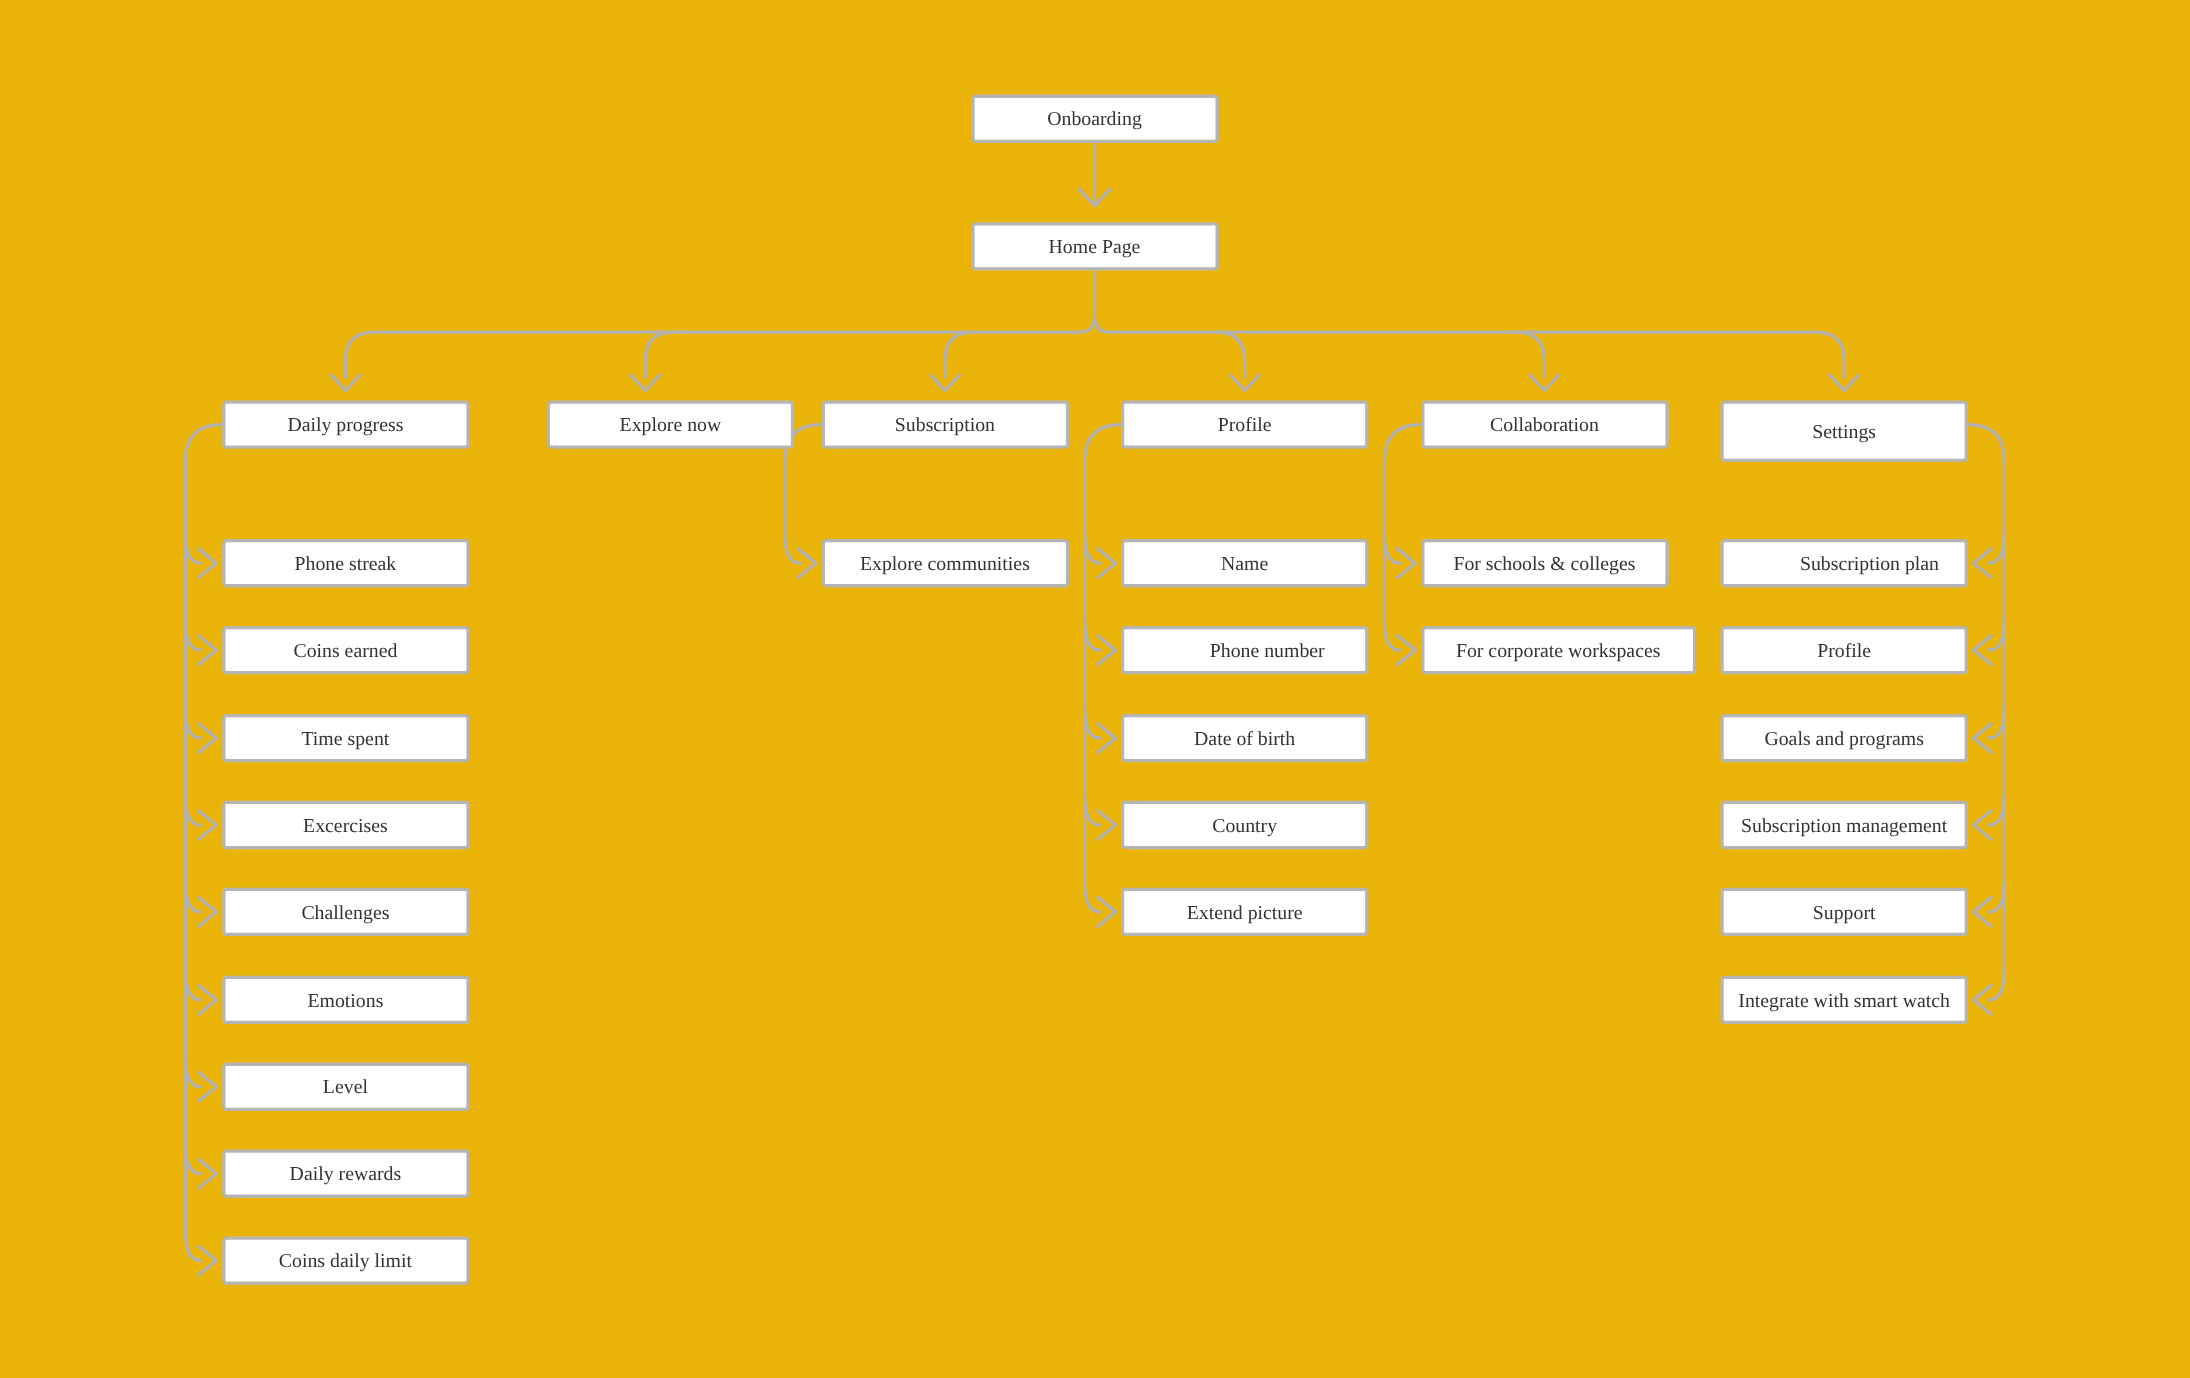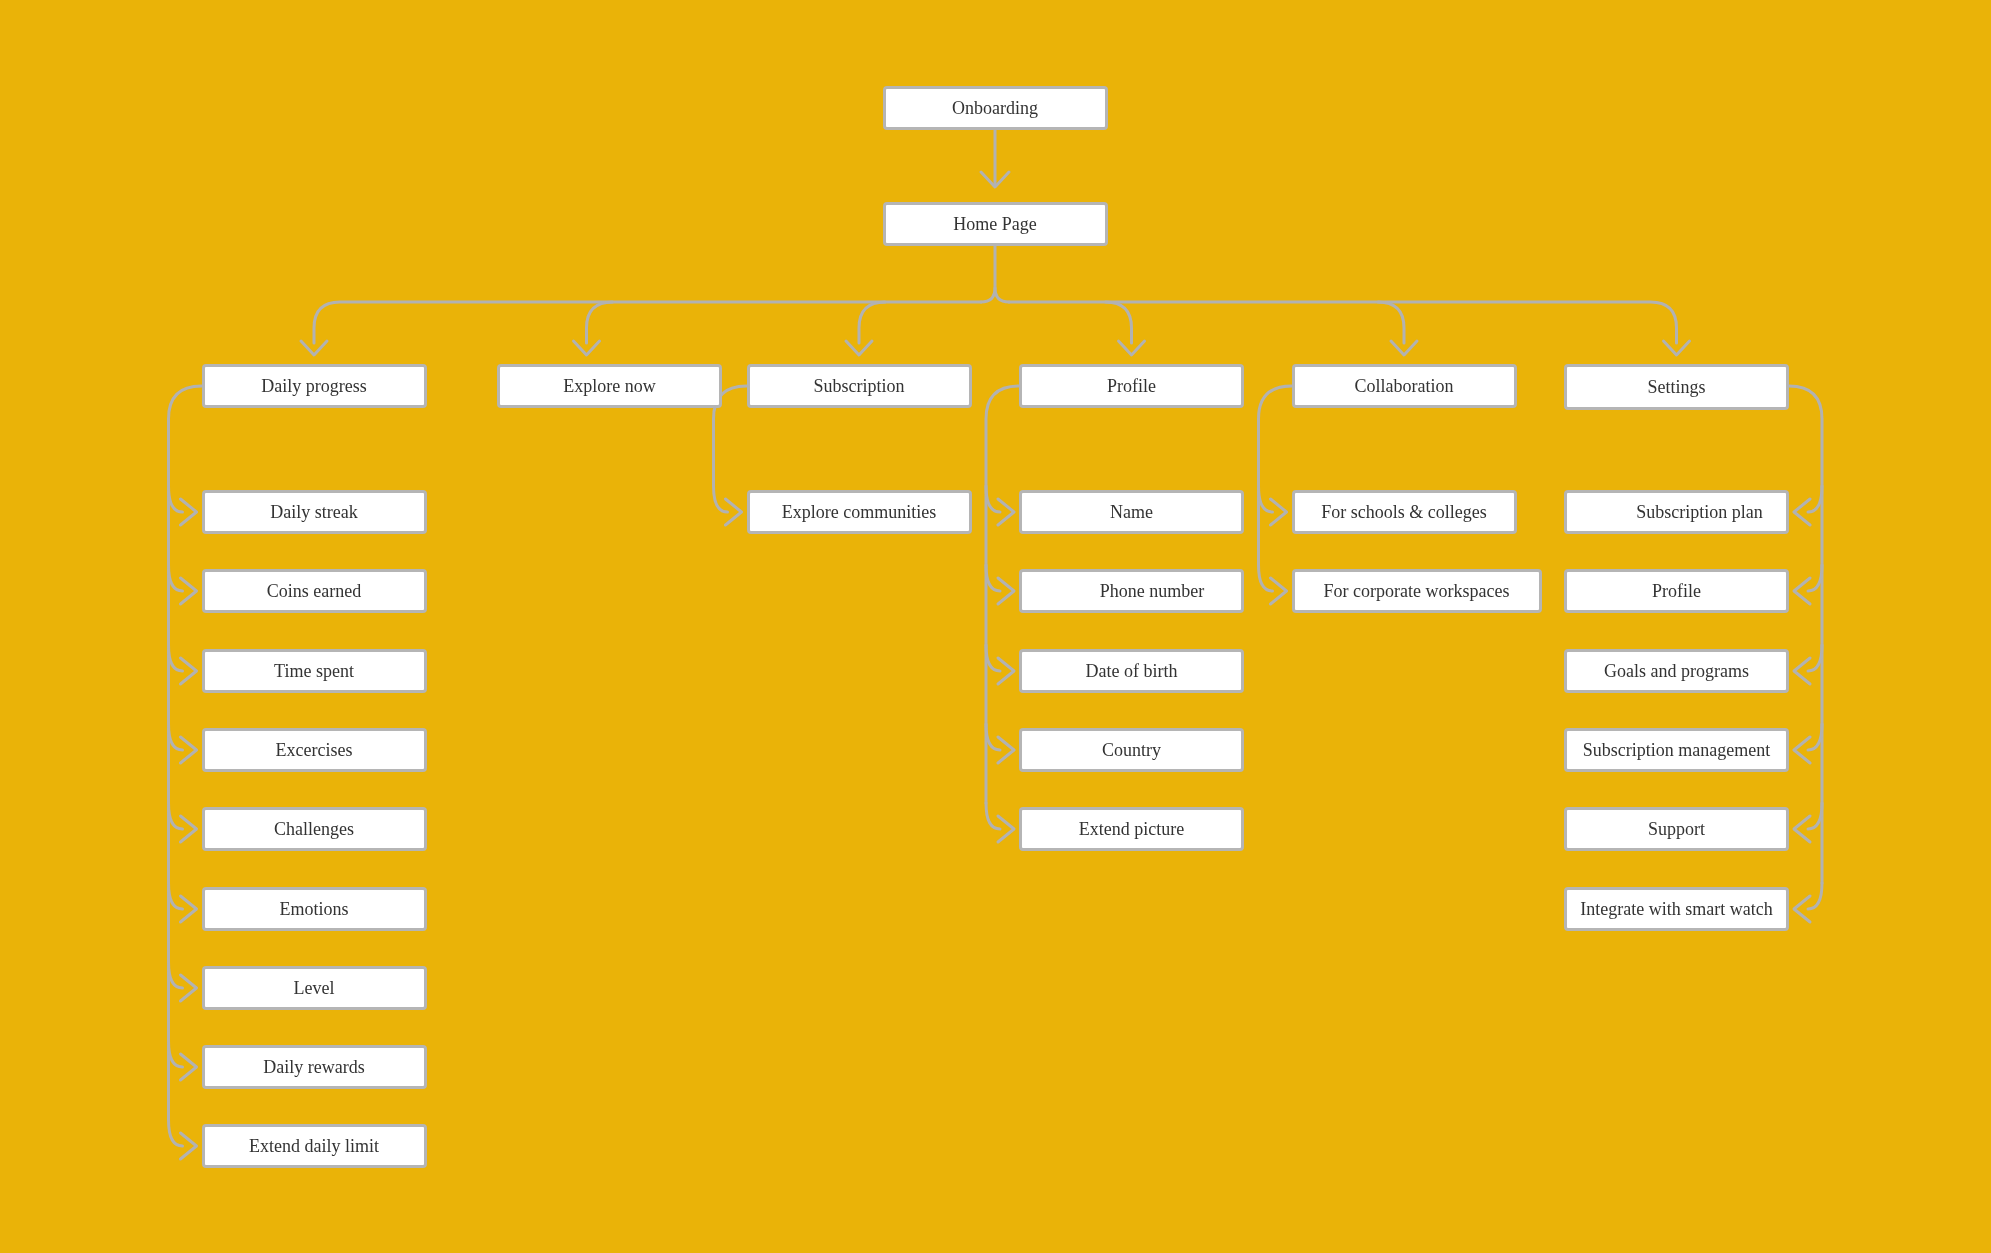--- a/index.html
+++ b/index.html
@@ -99,42 +99,42 @@
       <path d="M1810 737 L1794 750 L1810 763"></path>
       <path d="M1822 803 Q1822 829 1808 829"></path>
       <path d="M1810 816 L1794 829 L1810 842"></path>
       <path d="M1822 883 Q1822 909 1808 909"></path>
       <path d="M1810 896 L1794 909 L1810 922"></path>
     </svg>
   <div id="boxes">
       <div class="node" style="left: 882.5px; top: 86px; width: 225px; height: 44px;">Onboarding</div>
       <div class="node" style="left: 882.5px; top: 202px; width: 225px; height: 44px;">Home Page</div>
       <div class="node" style="left: 201.5px; top: 364px; width: 225px; height: 44px;">Daily progress</div>
-      <div class="node" style="left: 201.5px; top: 490px; width: 225px; height: 44px;">Daily streak</div>
+      <div class="node" style="left: 201.5px; top: 490px; width: 225px; height: 44px;">Phone streak</div>
       <div class="node" style="left: 201.5px; top: 569px; width: 225px; height: 44px;">Coins earned</div>
       <div class="node" style="left: 201.5px; top: 649px; width: 225px; height: 44px;">Time spent</div>
       <div class="node" style="left: 201.5px; top: 728px; width: 225px; height: 44px;">Excercises</div>
       <div class="node" style="left: 201.5px; top: 807px; width: 225px; height: 44px;">Challenges</div>
       <div class="node" style="left: 201.5px; top: 887px; width: 225px; height: 44px;">Emotions</div>
       <div class="node" style="left: 201.5px; top: 966px; width: 225px; height: 44px;">Level</div>
       <div class="node" style="left: 201.5px; top: 1045px; width: 225px; height: 44px;">Daily rewards</div>
-      <div class="node" style="left: 201.5px; top: 1124px; width: 225px; height: 44px;">Extend daily limit</div>
+      <div class="node" style="left: 201.5px; top: 1124px; width: 225px; height: 44px;">Coins daily limit</div>
       <div class="node" style="left: 458px; top: 364px; width: 225px; height: 44px; margin-left: 39px;">Explore now</div>
       <div class="node" style="left: 746.5px; top: 364px; width: 225px; height: 44px;">Subscription</div>
       <div class="node" style="left: 746.5px; top: 490px; width: 225px; height: 44px;">Explore communities</div>
       <div class="node" style="left: 1019px; top: 364px; width: 225px; height: 44px;">Profile</div>
       <div class="node" style="left: 1019px; top: 490px; width: 225px; height: 44px;">Name</div>
       <div class="node" style="left: 1019px; top: 569px; width: 225px; height: 44px; padding-left: 43px;">Phone number</div>
       <div class="node" style="left: 1019px; top: 649px; width: 225px; height: 44px;">Date of birth</div>
       <div class="node" style="left: 1019px; top: 728px; width: 225px; height: 44px;">Country</div>
       <div class="node" style="left: 1019px; top: 807px; width: 225px; height: 44px;">Extend picture</div>
       <div class="node" style="left: 1291.5px; top: 364px; width: 225px; height: 44px;">Collaboration</div>
       <div class="node" style="left: 1291.5px; top: 490px; width: 225px; height: 44px;">For schools &amp; colleges</div>
       <div class="node" style="left: 1291.5px; top: 569px; width: 250px; height: 44px;">For corporate workspaces</div>
-      <div class="node" style="left: 1564px; top: 364px; width: 225px; height: 46px;">Settings</div>
+      <div class="node" style="left: 1564px; top: 364px; width: 225px; height: 56px;">Settings</div>
       <div class="node" style="left: 1564px; top: 490px; width: 225px; height: 44px; padding-left: 48px;">Subscription plan</div>
       <div class="node" style="left: 1564px; top: 569px; width: 225px; height: 44px;">Profile</div>
       <div class="node" style="left: 1564px; top: 649px; width: 225px; height: 44px;">Goals and programs</div>
       <div class="node" style="left: 1564px; top: 728px; width: 225px; height: 44px;">Subscription management</div>
       <div class="node" style="left: 1564px; top: 807px; width: 225px; height: 44px;">Support</div>
       <div class="node" style="left: 1564px; top: 887px; width: 225px; height: 44px;">Integrate with smart watch</div>
     </div>
 </div>
 
 </body></html>

